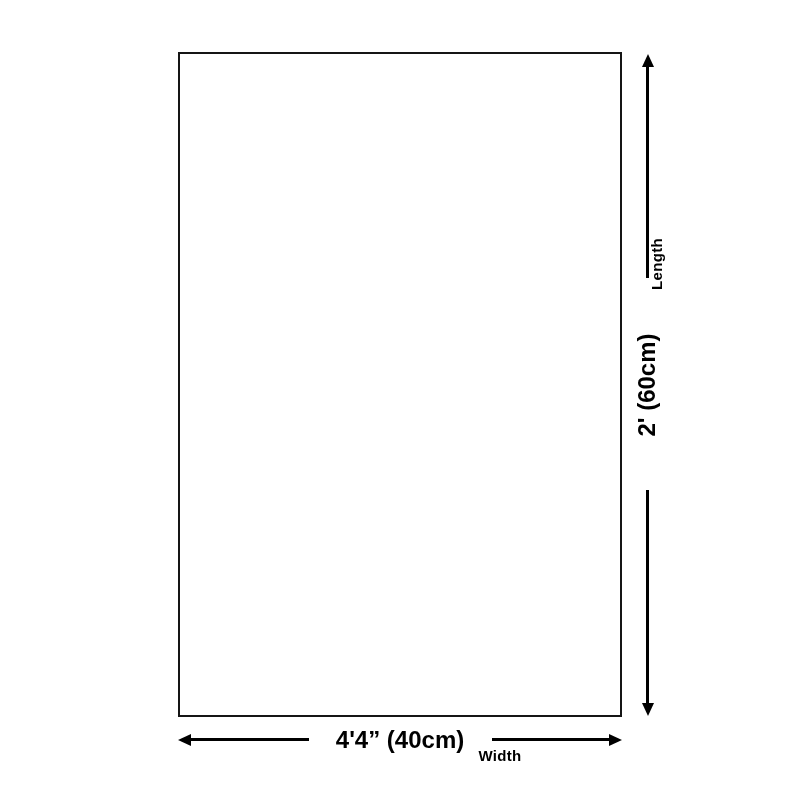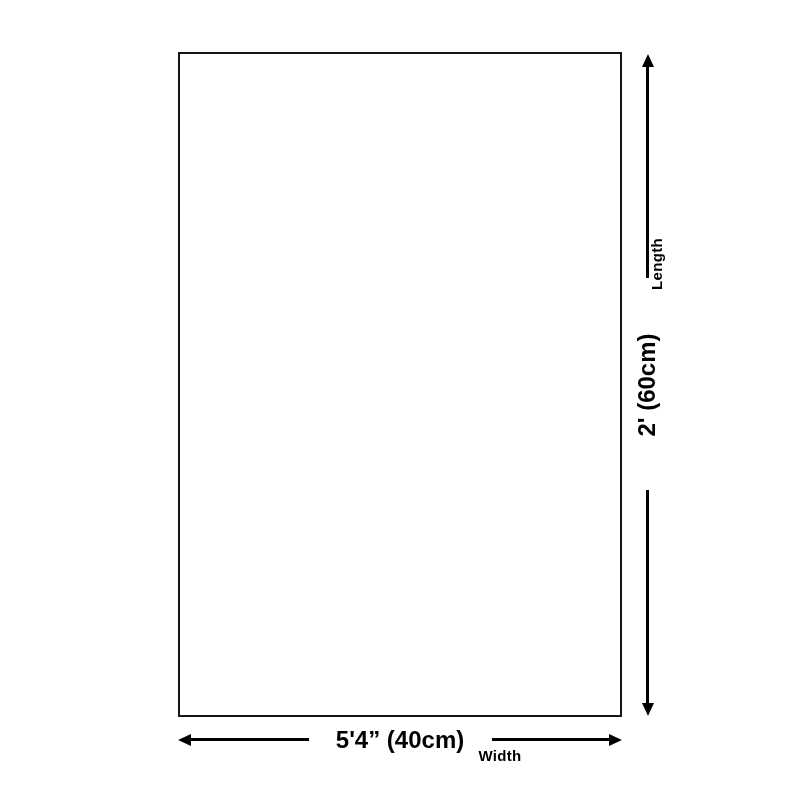--- a/index.html
+++ b/index.html
@@ -109,19 +109,19 @@
     <div class="seg v seg-v-top"></div>
     <div class="dim-text length-label">Length</div>
     <div class="dim-text length-value">2' (60cm)</div>
     <div class="seg v seg-v-bot"></div>
     <div class="arrowhead ah-down"></div>
   </div>
 
   <div>
     <div class="arrowhead ah-left"></div>
     <div class="seg h seg-h-left"></div>
-    <div class="dim-text width-value">5'4” (40cm)</div>
+    <div class="dim-text width-value">4'4” (40cm)</div>
     <div class="seg h seg-h-right"></div>
     <div class="arrowhead ah-right"></div>
     <div class="dim-text width-label">Width</div>
   </div>
 
 </div>
 
 </body></html>

